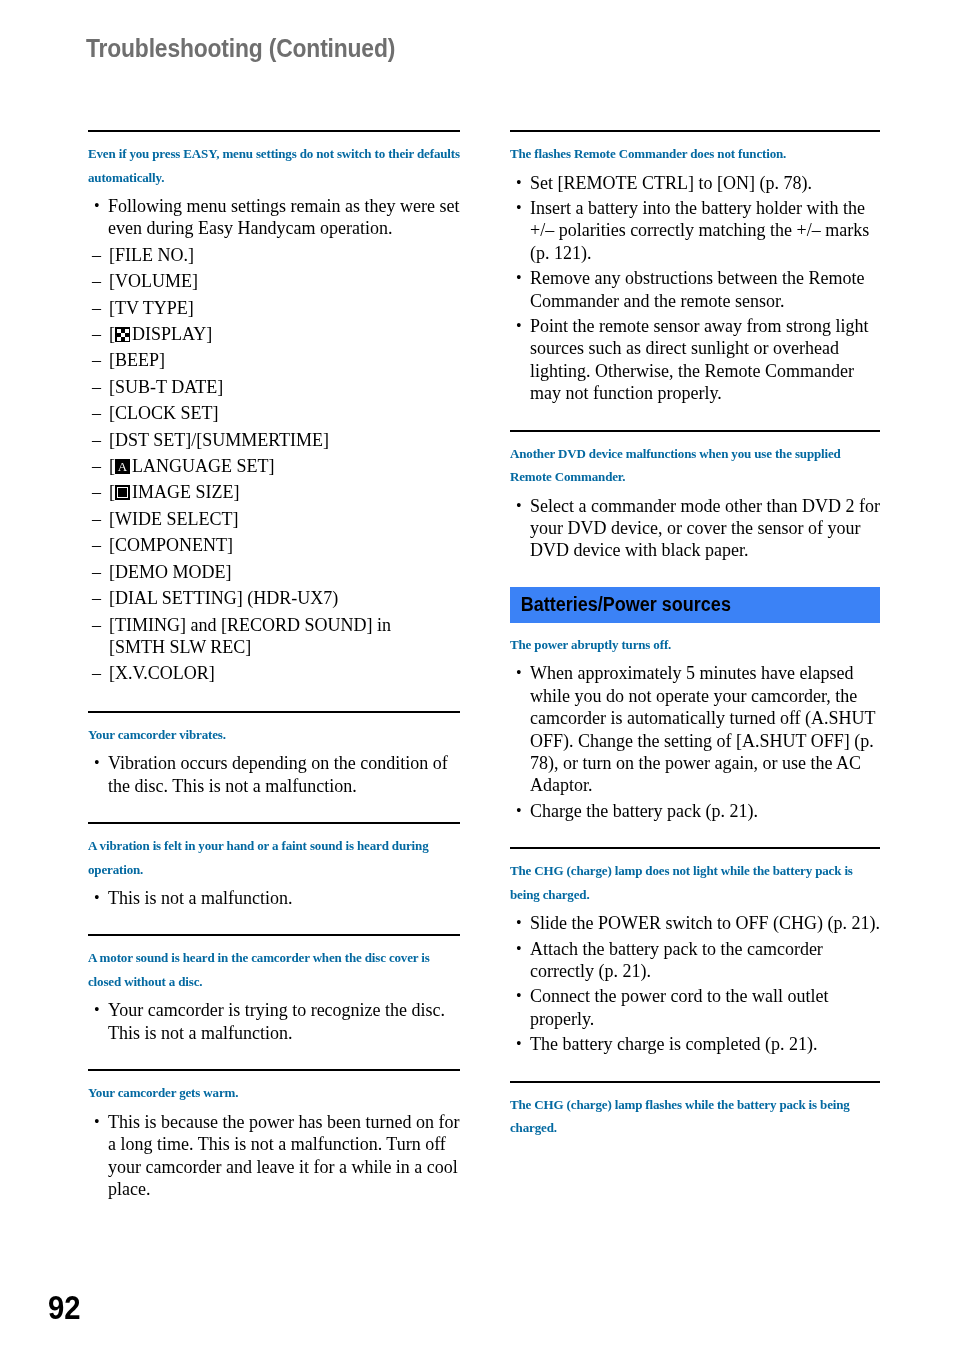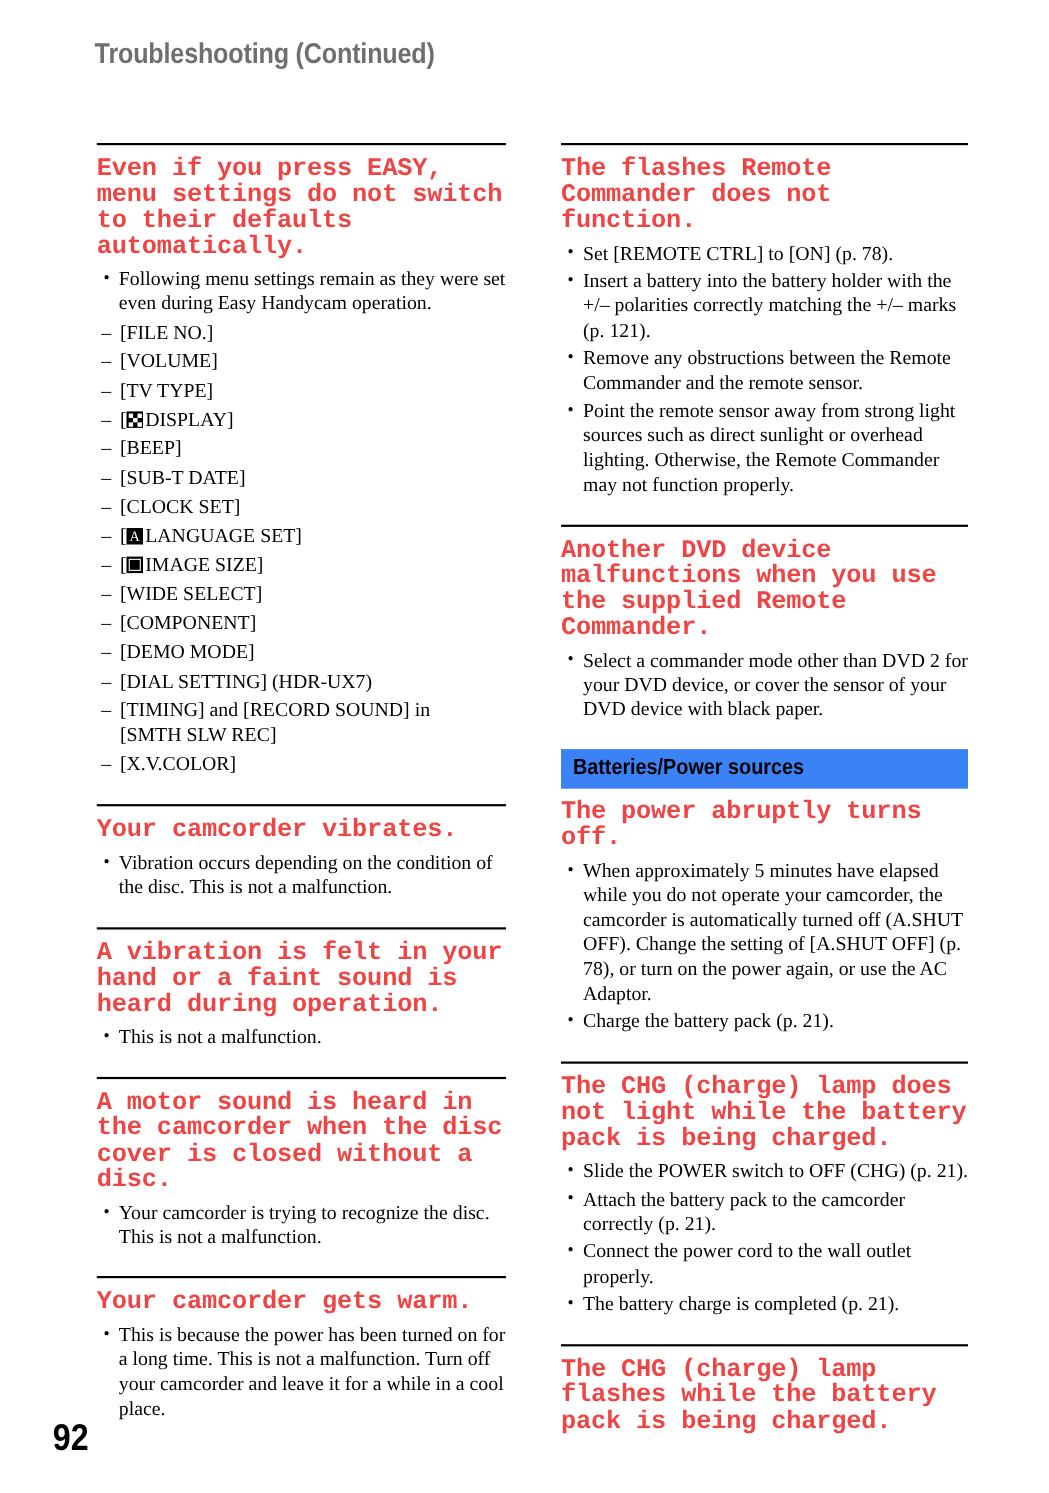--- a/index.html
+++ b/index.html
@@ -50,25 +50,25 @@
 
   .rule {
     border-top: 2px solid #000000;
     height: 0;
     font-size: 0;
     line-height: 0;
     margin: 0;
   }
 
   .q-heading {
-    font-family: Liberation Mono, monospace;
+    font-family: Liberation Serif, serif;
     font-weight: bold;
-    font-size: 23px;
+    font-size: 13px;
     line-height: 23.5px;
-    color: #ef4444;
+    color: #0369a1;
     margin: 10px 0 6px 0;
     letter-spacing: -0.15px;
   }
 
   ul.answers {
     list-style: none;
     margin: 0;
     padding: 0;
   }
   ul.answers > li {
@@ -212,20 +212,21 @@
         <li class="tight">Following menu settings remain as they were set even during Easy Handycam operation.</li>
       </ul>
       <ul class="dashlist">
         <li><span>[FILE NO.]</span></li>
         <li><span>[VOLUME]</span></li>
         <li><span>[TV TYPE]</span></li>
         <li><span>[</span><span class="ico ico-display"><i class="a"></i><i class="b"></i><i class="c"></i><i class="d"></i><i class="e"></i></span><span>DISPLAY]</span></li>
         <li><span>[BEEP]</span></li>
         <li><span>[SUB-T DATE]</span></li>
         <li><span>[CLOCK SET]</span></li>
+        <li><span>[DST SET]/[SUMMERTIME]</span></li>
         <li><span>[</span><span class="ico ico-language">A</span><span>LANGUAGE SET]</span></li>
         <li><span>[</span><span class="ico ico-imagesize"><i></i></span><span>IMAGE SIZE]</span></li>
         <li><span>[WIDE SELECT]</span></li>
         <li><span>[COMPONENT]</span></li>
         <li><span>[DEMO MODE]</span></li>
         <li><span>[DIAL SETTING] (HDR-UX7)</span></li>
         <li><span>[TIMING] and [RECORD SOUND] in</span><span class="cont">[SMTH SLW REC]</span></li>
         <li><span>[X.V.COLOR]</span></li>
       </ul>
     </div>

